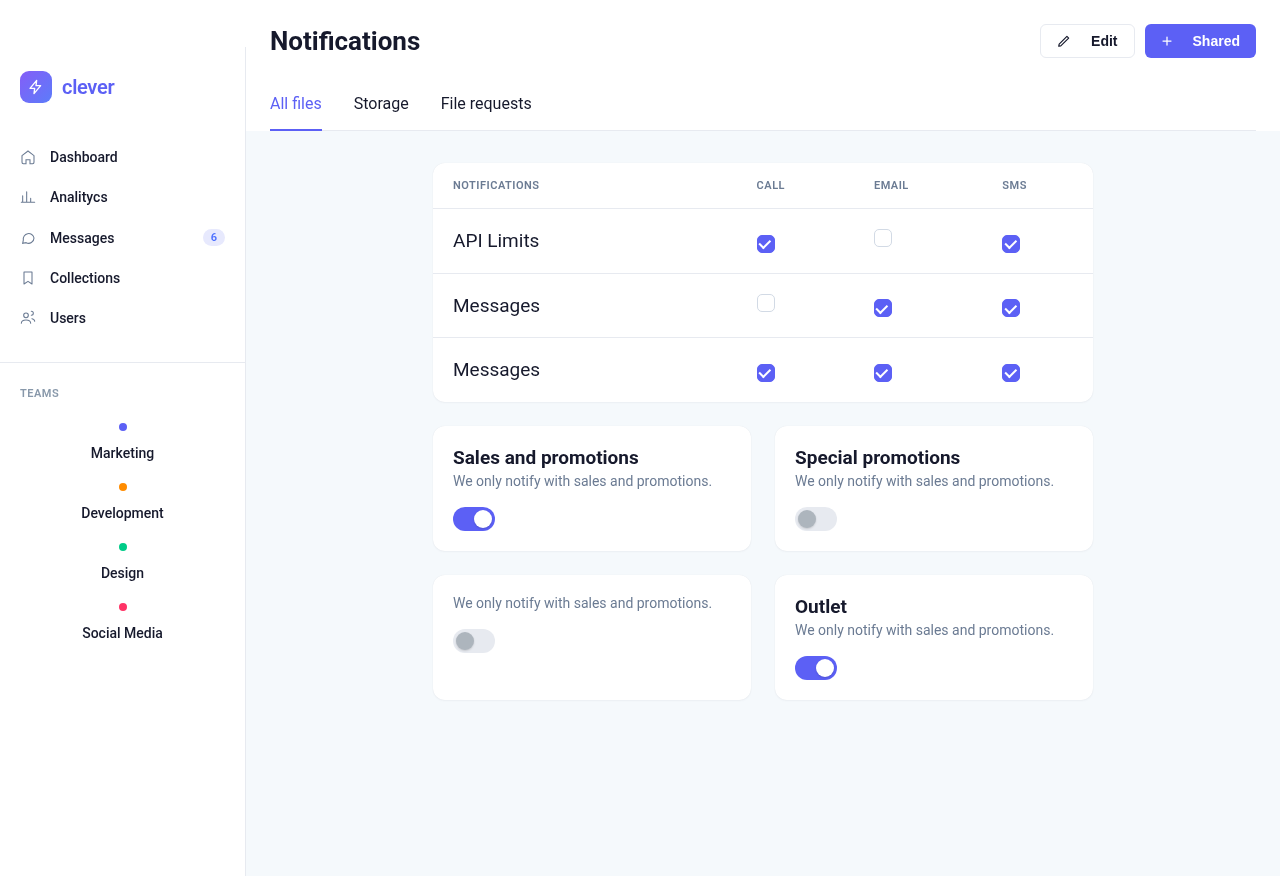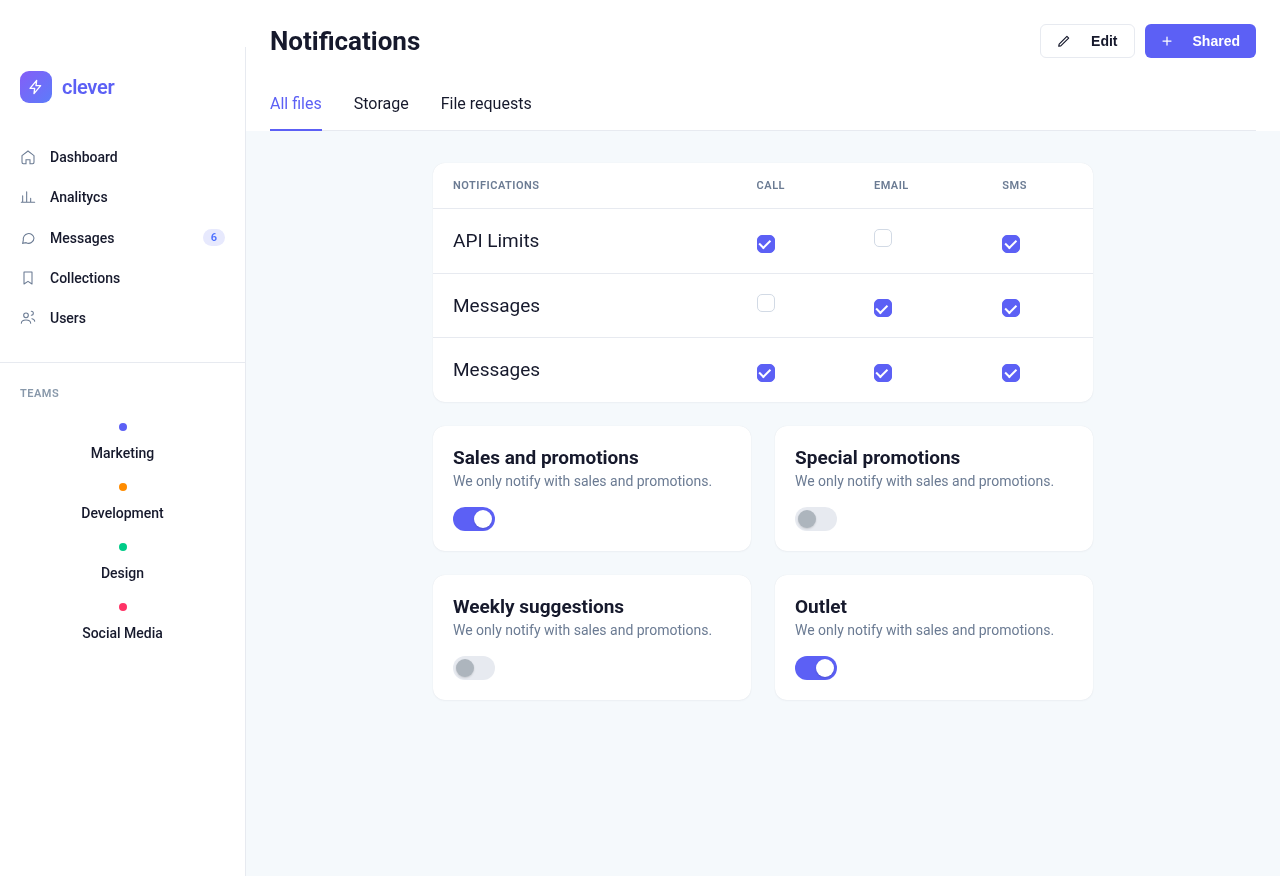--- a/index.html
+++ b/index.html
@@ -311,21 +311,20 @@
               <div class="toggle-title">Sales and promotions</div>
               <div class="toggle-desc">We only notify with sales and promotions.</div>
               <div class="switch on"></div>
             </div>
             <div class="card toggle-card">
               <div class="toggle-title">Special promotions</div>
               <div class="toggle-desc">We only notify with sales and promotions.</div>
               <div class="switch off"></div>
             </div>
             <div class="card toggle-card">
-              <div class="toggle-title">Weekly suggestions</div>
               <div class="toggle-desc">We only notify with sales and promotions.</div>
               <div class="switch off"></div>
             </div>
             <div class="card toggle-card">
               <div class="toggle-title">Outlet</div>
               <div class="toggle-desc">We only notify with sales and promotions.</div>
               <div class="switch on"></div>
             </div>
           </div>
       </div>

